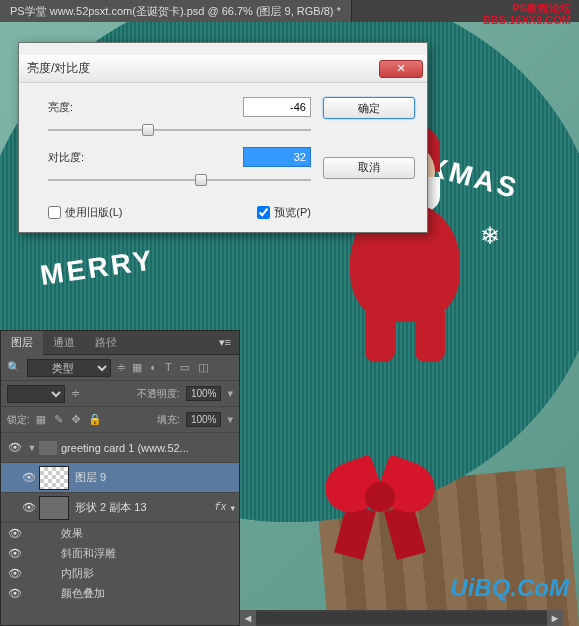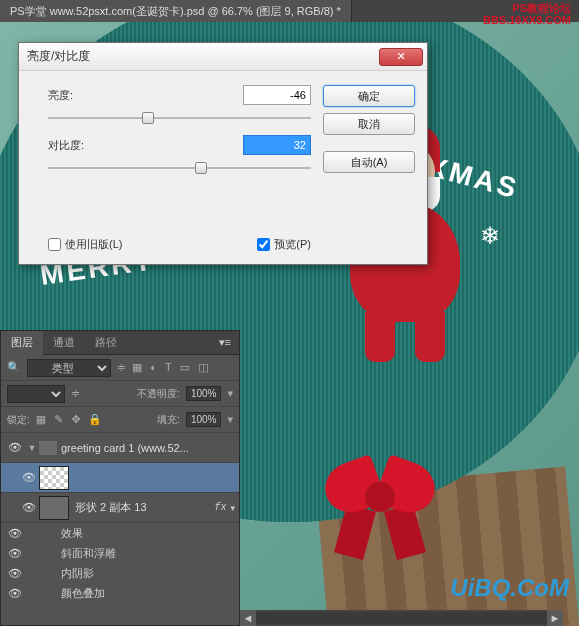--- a/index.html
+++ b/index.html
@@ -27,37 +27,37 @@
 .bow-tail-l{position:absolute;left:20px;top:55px;width:30px;height:50px;background:#b01020;transform:rotate(15deg);}
 .bow-tail-r{position:absolute;right:20px;top:55px;width:30px;height:50px;background:#b01020;transform:rotate(-15deg);}
 .wood{position:absolute;bottom:0;right:0;width:250px;height:160px;background:repeating-linear-gradient(90deg,#8b6d4f 0,#8b6d4f 20px,#7a5d40 20px,#7a5d40 40px);transform:rotate(-5deg);transform-origin:bottom right;}
 
 
 .tab-bar{position:absolute;left:0;top:0;right:0;height:22px;background:#424242;display:flex;}
 .doc-tab{height:22px;background:#535353;padding:0 10px;display:flex;align-items:center;color:#ddd;font-size:11px;border-right:1px solid #2a2a2a;}
 
 
 .dialog{position:absolute;left:18px;top:42px;width:410px;background:#f0f0f0;border:1px solid #707070;box-shadow:3px 3px 10px rgba(0,0,0,0.4);}
-.dialog-titlebar{height:28px;background:linear-gradient(#fdfdfd,#e8e8e8);border-bottom:1px solid #d0d0d0;display:flex;align-items:center;padding:0 4px 0 8px;}
+.dialog-titlebar{height:28px;background:linear-gradient(#fdfdfd,#e8e8e8);border-bottom:1px solid #d0d0d0;display:flex;align-items:center;padding:0 4px 0 8px;margin-top:12px;}
 .dialog-title{flex:1;color:#333;font-size:12px;}
 .dialog-close{width:44px;height:18px;background:linear-gradient(#e57373,#c94040);border:1px solid #a03030;border-radius:3px;color:#fff;display:flex;align-items:center;justify-content:center;font-size:10px;cursor:pointer;}
 .dialog-body{padding:14px 12px 12px 29px;display:flex;gap:12px;}
 .dialog-left{flex:1;}
 .dialog-row{display:flex;align-items:center;margin-bottom:4px;}
 .dialog-label{width:60px;color:#333;}
 .dialog-input{width:68px;height:20px;border:1px solid #a0a0a0;padding:0 4px;text-align:right;background:#fff;}
 .dialog-input.sel{background:#3399ff;color:#fff;border:1px solid #2277dd;}
 .slider-track{height:18px;position:relative;margin-bottom:8px;}
 .slider-line{position:absolute;top:8px;left:0;right:0;height:2px;background:#b8b8b8;}
 .slider-thumb{position:absolute;top:3px;width:12px;height:12px;background:linear-gradient(#fafafa,#d8d8d8);border:1px solid #888;border-radius:2px;transform:translateX(-50%);}
-.dialog-right{width:92px;display:flex;flex-direction:column;gap:6px;}
+.dialog-right{width:92px;display:flex;flex-direction:column;gap:6px;justify-content:space-between;}
 .dialog-btn{height:22px;background:linear-gradient(#fdfdfd,#e5e5e5);border:1px solid #999;border-radius:3px;cursor:pointer;color:#222;}
 .dialog-btn.primary{border:1px solid #3b89d6;box-shadow:0 0 2px #5fa9e8;}
 .dialog-bottom{display:flex;justify-content:space-between;padding-top:8px;}
-.chk{display:flex;align-items:center;gap:4px;color:#333;margin-top:44px;}
+.chk{display:flex;align-items:center;gap:4px;color:#333;}
 .chk input{width:13px;height:13px;}
 
 
 .layers-panel{position:absolute;left:0;top:330px;width:240px;height:296px;background:#535353;border:1px solid #2a2a2a;color:#ccc;}
 .panel-tabs{height:24px;background:#424242;display:flex;align-items:center;border-bottom:1px solid #2a2a2a;}
 .panel-tab{padding:0 10px;height:24px;display:flex;align-items:center;color:#aaa;cursor:pointer;}
 .panel-tab.active{background:#535353;color:#ddd;}
 .panel-menu{margin-left:auto;padding:0 8px;cursor:pointer;}
 .panel-row{height:26px;display:flex;align-items:center;padding:0 6px;gap:6px;border-bottom:1px solid #454545;}
 .panel-select{background:#3a3a3a;border:1px solid #2a2a2a;color:#ccc;height:18px;padding:0 20px;}
@@ -158,21 +158,20 @@
         <label class="chk">
           <input type="checkbox" checked="" style="">
           <span>预览(P)</span>
         </label>
       </div>
     </div>
     <div class="dialog-right">
       <button class="dialog-btn primary">确定</button>
       <button class="dialog-btn">取消</button>
       <div style="height:4px"></div>
-      <button class="dialog-btn">自动(A)</button>
     </div>
   </div>
 </div>
 
 <div class="layers-panel">
   <div class="panel-tabs">
     <div class="panel-tab active">图层</div>
     <div class="panel-tab">通道</div>
     <div class="panel-tab">路径</div>
     <div class="panel-menu">▾≡</div>
@@ -217,20 +216,21 @@
   <div class="layer-list">
     <div class="layer-item">
       <div class="eye">👁</div>
       <div class="toggle">▼</div>
       <div class="folder-icon"></div>
       <div class="layer-name">greeting card 1 (www.52...</div>
     </div>
     <div class="layer-item sel" style="padding-left:18px">
       <div class="eye">👁</div>
       <div class="thumb checker"></div>
+      <div class="layer-name">图层 9</div>
     </div>
     <div class="layer-item" style="padding-left:18px">
       <div class="eye">👁</div>
       <div class="thumb shape"></div>
       <div class="layer-name">形状 2 副本 13</div>
       <span class="fx">fx</span>
       <span style="color:#ccc;font-size:9px">▾</span>
     </div>
     <div class="effect-item">
       <div class="eye">👁</div>

